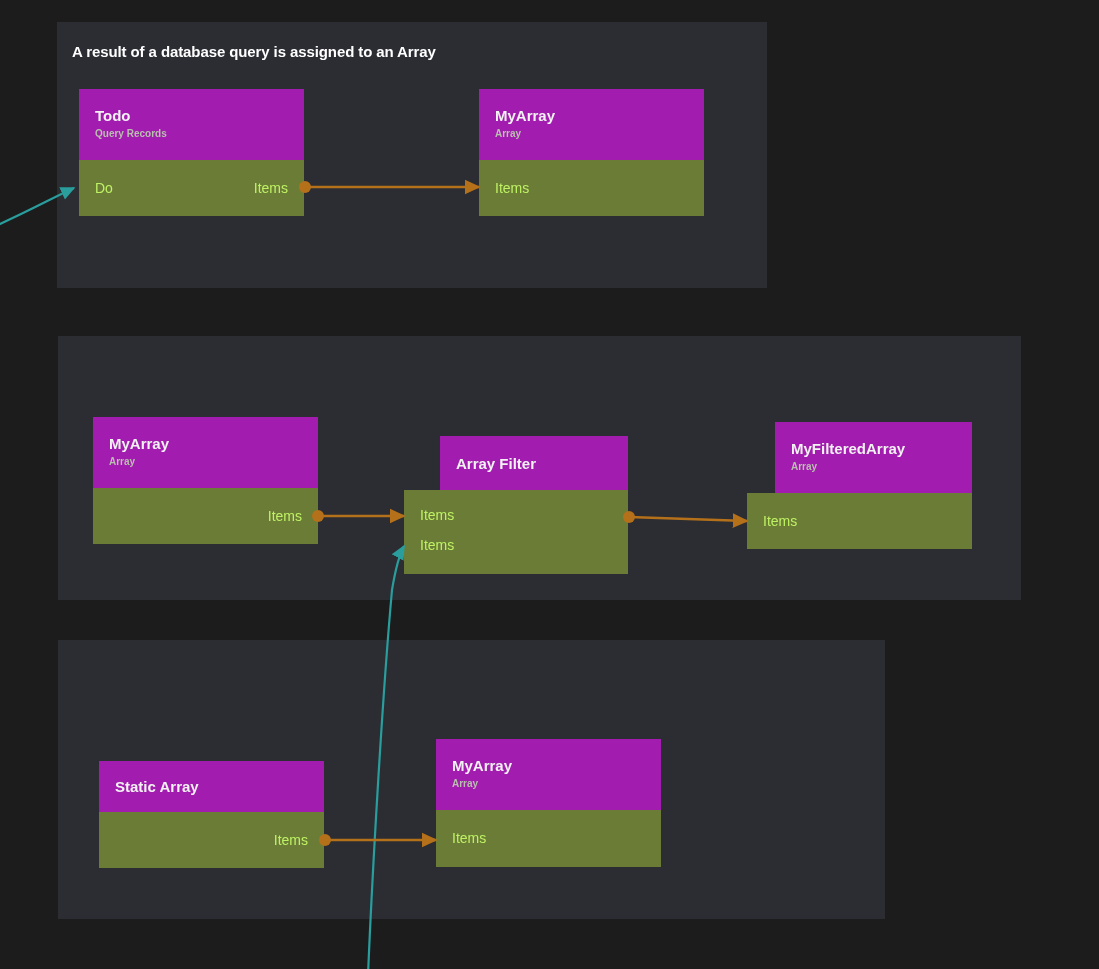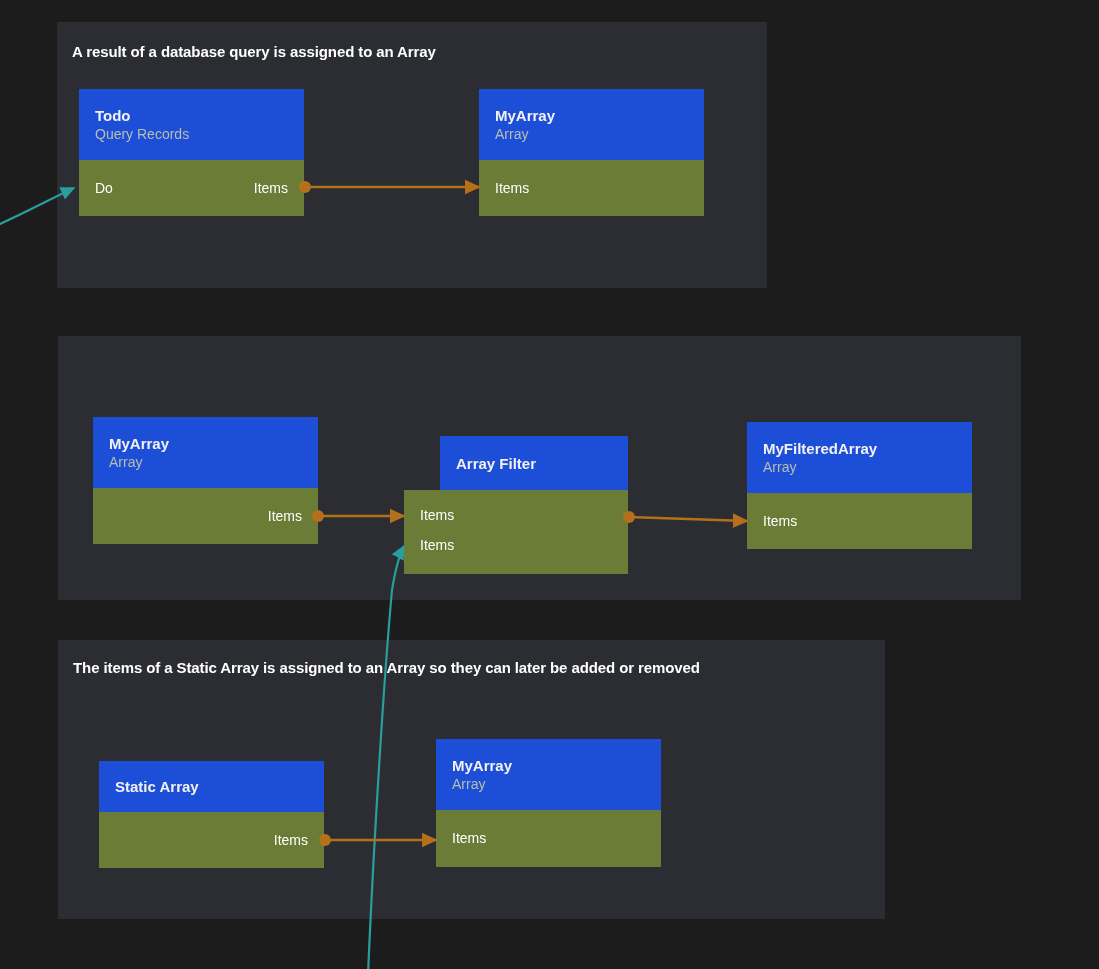--- a/index.html
+++ b/index.html
@@ -35,59 +35,59 @@
     font-weight: bold;
     letter-spacing: -0.1px;
     white-space: nowrap;
   }
   .node {
     position: absolute;
     box-sizing: border-box;
     overflow: hidden;
   }
   .node-header {
-    background: #1d4ed8;
+    background: #a21caf;
     box-sizing: border-box;
     padding: 0 16px;
     display: flex;
     flex-direction: column;
     justify-content: center;
   }
   .node-title {
     color: #f2f2f2;
     font-size: 15px;
     font-weight: bold;
     line-height: 19px;
     white-space: nowrap;
   }
   .node-subtitle {
     color: #b9bfae;
-    font-size: 14px;
-    font-weight: normal;
+    font-size: 10px;
+    font-weight: bold;
     line-height: 18px;
     white-space: nowrap;
   }
   .node-body {
     background: #6b7c37;
     box-sizing: border-box;
     position: relative;
   }
   .port-row {
     position: absolute;
     left: 0;
     right: 0;
     height: 20px;
     display: flex;
     align-items: center;
     justify-content: space-between;
     padding: 0 16px;
     box-sizing: border-box;
   }
   .port-label {
-    color: #ffffff;
+    color: #bef264;
     font-size: 14px;
     line-height: 18px;
     white-space: nowrap;
   }
   .port-label.in { text-align: left; }
   .port-label.out { margin-left: auto; text-align: right; }
   svg.wires {
     position: absolute;
     left: 0;
     top: 0;
@@ -153,33 +153,32 @@
         <span class="port-label in">Items</span>
         <span class="port-label out" style="visibility:hidden;">Items</span>
       </div>
       <div class="port-row" style="top:45px;">
         <span class="port-label in">Items</span>
       </div>
     </div>
   </div>
 
   <div class="node" style="left:747px; top:422px; width:225px; height:127px;">
-    <div class="node-header" style="height:71px;">
+    <div class="node-header" style="height:71px;margin-left:28px;">
       <div class="node-title">MyFilteredArray</div>
       <div class="node-subtitle">Array</div>
     </div>
     <div class="node-body" style="height:56px;">
       <div class="port-row" style="top:18px;">
         <span class="port-label in">Items</span>
       </div>
     </div>
   </div>
 
   <div class="panel" style="left:58px; top:640px; width:827px; height:279px;"></div>
-  <div class="panel-title" style="left:73px; top:659px;">The items of a Static Array is assigned to an Array so they can later be added or removed</div>
 
   <div class="node" style="left:99px; top:761px; width:225px; height:107px;">
     <div class="node-header" style="height:51px;justify-content:center;">
       <div class="node-title">Static Array</div>
     </div>
     <div class="node-body" style="height:56px;">
       <div class="port-row" style="top:18px;">
         <span class="port-label out">Items</span>
       </div>
     </div>

